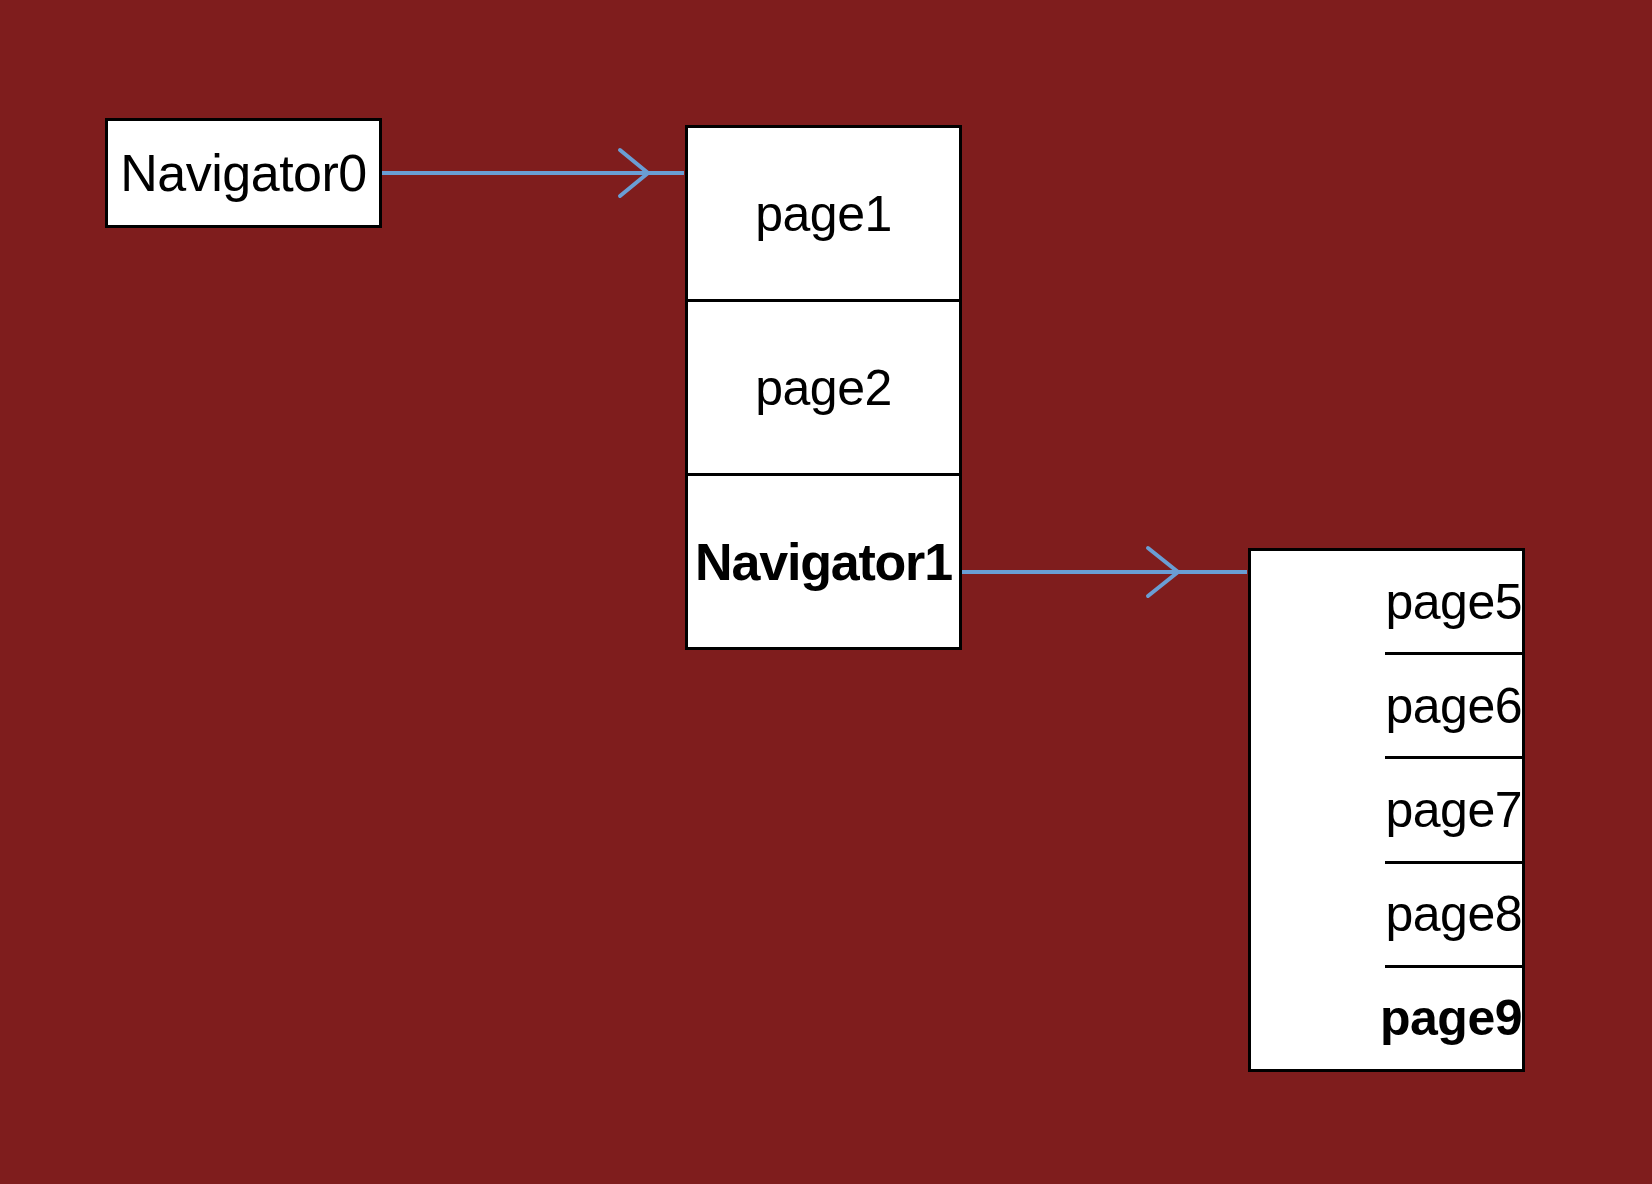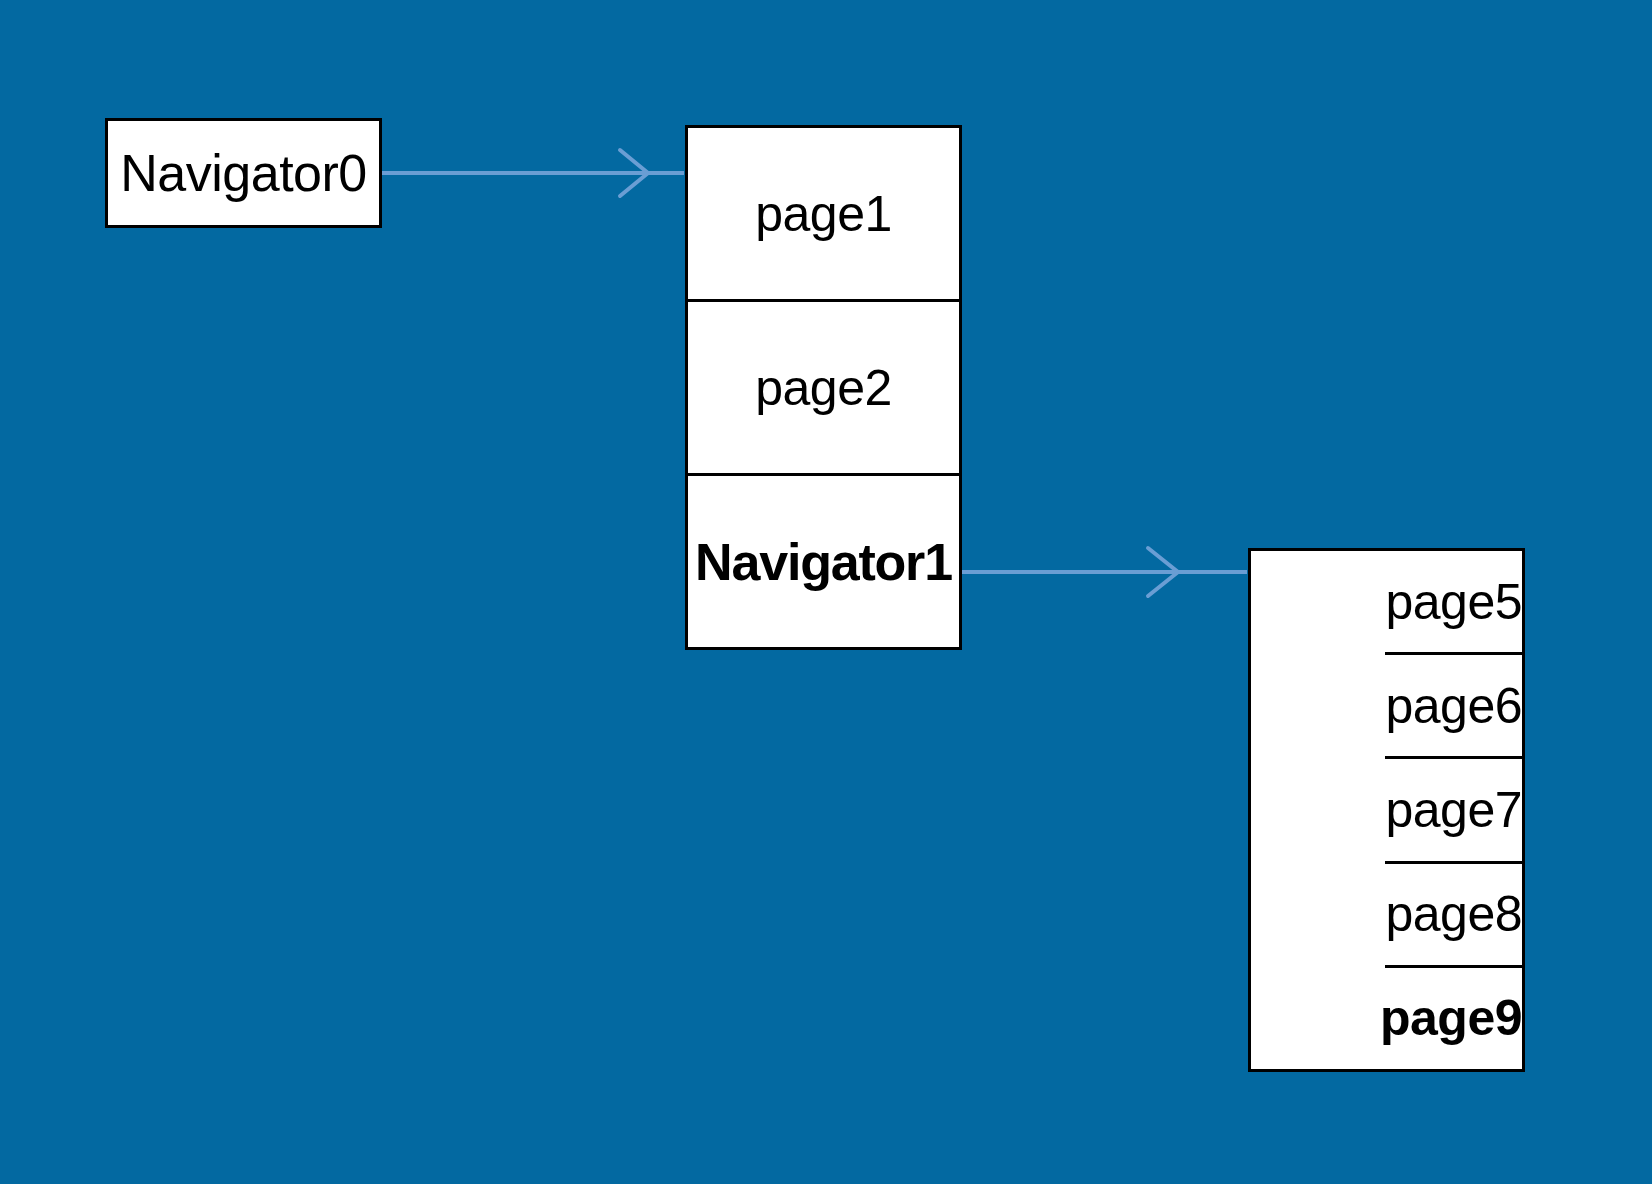--- a/index.html
+++ b/index.html
@@ -4,21 +4,21 @@
 <style>
   html, body {
     margin: 0;
     padding: 0;
     background: #ffffff;
   }
   #canvas {
     position: relative;
     width: 1652px;
     height: 1184px;
-    background: #0369a1;
+    background: #7f1d1d;
     font-family: "Liberation Sans", sans-serif;
     overflow: hidden;
   }
   .svg-layer {
     position: absolute;
     left: 0;
     top: 0;
     width: 1652px;
     height: 1184px;
     pointer-events: none;

